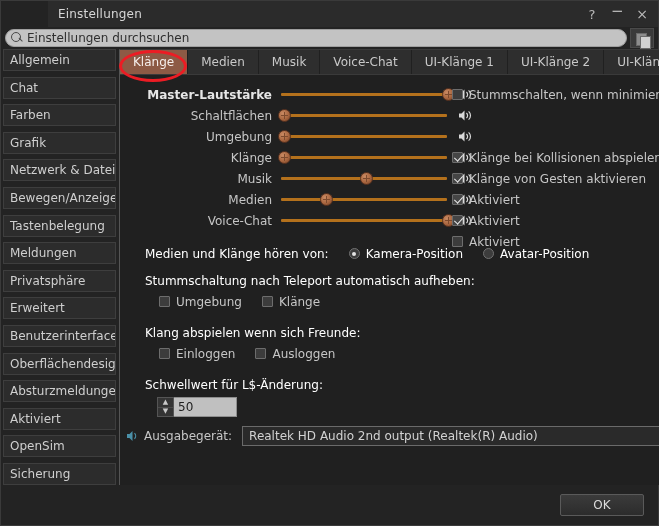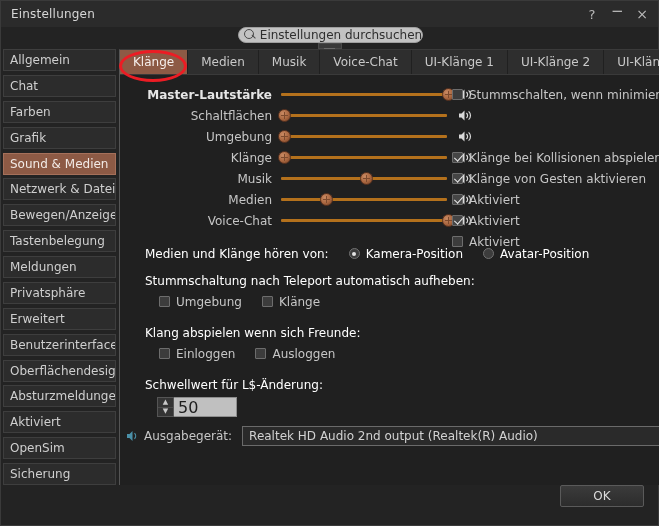--- a/index.html
+++ b/index.html
@@ -17,30 +17,31 @@
     display: flex; flex-direction: column;
   }
 
   
   .titlebar {
     height: 26px; min-height: 26px;
     background: #2b2b2b;
     display: flex; align-items: center;
     padding: 0 6px 0 10px;
     position: relative;
+    margin-left: 47px;
   }
   .title-text { font-size: 12px; color: #d7d7d7; letter-spacing: .2px; }
   .title-btns { margin-left: auto; display: flex; align-items: center; gap: 13px; padding-right: 4px; }
   .tbtn { color: #b9b9b9; font-size: 13px; line-height: 1; cursor: default; width: 12px; text-align: center; }
   .tbtn.help { font-size: 13px; }
   .tbtn.min { font-size: 15px; position: relative; top: -3px; }
   .tbtn.close { font-size: 14px; }
 
   
-  .searchrow { height: 22px; min-height: 22px; background: #232323; display: flex; align-items: center; padding: 0 2px; flex-direction: column; }
+  .searchrow { height: 22px; min-height: 22px; background: #232323; display: flex; align-items: center; padding: 0 2px; }
   .search {
     flex: 1; height: 18px; margin-left: 2px;
     background: #c3c3c3; border-radius: 9px;
     display: flex; align-items: center; padding-left: 5px;
     border: 1px solid #9f9f9f;
   }
   .search-icon { width: 12px; height: 12px; position: relative; margin-right: 4px; flex: 0 0 auto; }
   .search-icon::before {
     content: ""; position: absolute; left: 0; top: 0;
     width: 8px; height: 8px; border: 1.4px solid #4a4a4a; border-radius: 50%;
@@ -155,36 +156,36 @@
   }
   .inline-gap { width: 20px; }
 
   
   .spin-wrap { display: flex; align-items: stretch; height: 20px; width: 80px; margin-left: 12px; }
   .spin-btns { width: 17px; display: flex; flex-direction: column; background: #343434; border: 1px solid #555; }
   .spin-btn { flex: 1; display: flex; align-items: center; justify-content: center; color: #c9c9c9; font-size: 7px; line-height: 1; }
   .spin-btn.top { border-bottom: 1px solid #4a4a4a; }
   .spin-val {
     flex: 1; background: #c0c0c0; border: 1px solid #8e8e8e; border-left: none;
-    font-size: 16px; color: #1e1e1e; display: flex; align-items: center; padding-left: 4px;
+    font-size: 12px; color: #1e1e1e; display: flex; align-items: center; padding-left: 4px;
   }
 
   
   .dev-row { display: flex; align-items: center; height: 22px; padding-left: 4px; margin-top: 6px; }
   .dev-icon { width: 18px; display: flex; align-items: center; justify-content: center; }
   .dev-label { font-size: 12px; color: #c6c6c6; margin-right: 10px; margin-left: 2px; }
   .combo {
     flex: 1; margin-right: 15px; height: 20px;
     background: #2a2a2a; border: 1px solid #6a6a6a;
     display: flex; align-items: center; padding: 0 6px;
     font-size: 12px; color: #d2d2d2;
   }
 
   
-  .footer { height: 40px; min-height: 40px; display: flex; justify-content: flex-end; padding-right: 14px; gap: 12px; background: #232323; }
+  .footer { height: 40px; min-height: 40px; display: flex; align-items: center; justify-content: flex-end; padding-right: 14px; gap: 12px; background: #232323; }
   .btn {
     width: 84px; height: 22px;
     background: linear-gradient(#3b3b3b, #2c2c2c);
     border: 1px solid #5a5a5a; border-radius: 2px;
     display: flex; align-items: center; justify-content: center;
     font-size: 12px; color: #dcdcdc; cursor: default;
   }
 
   
   .annot {
@@ -223,23 +224,20 @@
           <span>Allgemein</span>
         </div>
         <div class="side-item">
           <span>Chat</span>
         </div>
         <div class="side-item">
           <span>Farben</span>
         </div>
         <div class="side-item">
           <span>Grafik</span>
-        </div>
-        <div class="side-item active">
-          <span>Sound &amp; Medien</span>
         </div>
         <div class="side-item">
           <span>Netzwerk &amp; Dateien</span>
         </div>
         <div class="side-item">
           <span>Bewegen/Anzeigen</span>
         </div>
         <div class="side-item">
           <span>Tastenbelegung</span>
         </div>

